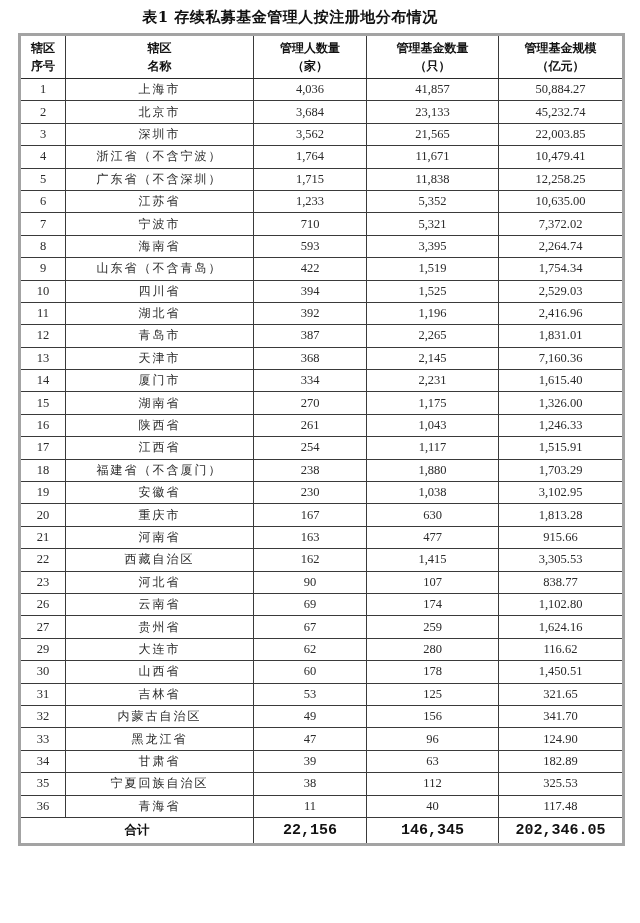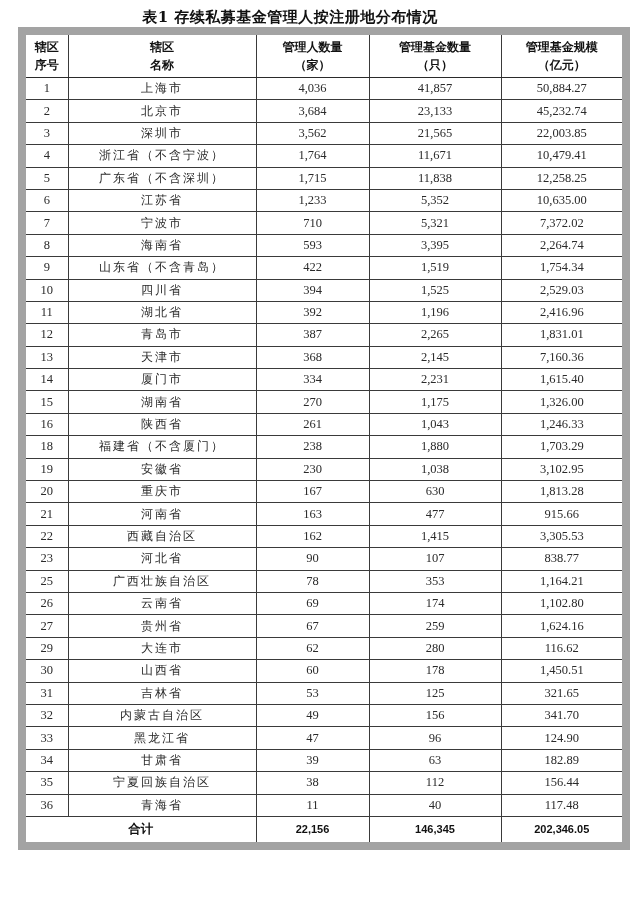--- a/index.html
+++ b/index.html
@@ -23,25 +23,25 @@
     text-align: center;
     font-weight: bold;
     font-size: 15px;
     letter-spacing: 0.5px;
     line-height: 22px;
     color: #111;
   }
   table.dist {
     position: absolute;
     left: 18px;
-    top: 27px;
+    top: 33px;
     width: 604px;
     border-collapse: collapse;
     table-layout: fixed;
-    border: 8px solid #a3a3a3;
+    border: 3px solid #a3a3a3;
   }
   table.dist col.c0 { width: 46px; }
   table.dist col.c1 { width: 188px; }
   table.dist col.c2 { width: 113px; }
   table.dist col.c3 { width: 132px; }
   table.dist col.c4 { width: 125px; }
   table.dist th, table.dist td {
     border: 1px solid #3a3a3a;
     text-align: center;
     vertical-align: middle;
@@ -66,23 +66,23 @@
     font-family: "Liberation Serif", "DejaVu Serif", serif;
   }
   table.dist tbody td.name {
     font-family: "DejaVu Sans", "Liberation Sans", sans-serif;
     font-size: 12px;
     letter-spacing: 2px;
   }
   table.dist tfoot td {
     height: 25px;
     font-weight: bold;
-    font-size: 11px;
+    font-size: 15px;
     color: #111;
-    font-family: Liberation Sans, sans-serif;
+    font-family: Liberation Mono, monospace;
     border-top: 1.5px solid #2a2a2a;
   }
   table.dist tfoot td.total-label {
     font-family: "DejaVu Sans", "Liberation Sans", sans-serif;
     font-size: 12.5px;
     text-align: center;
   }
 </style>
 </head>
 <body>
@@ -228,20 +228,27 @@
         <td>1,326.00</td>
       </tr>
       <tr>
         <td>16</td>
         <td class="name">陕西省</td>
         <td>261</td>
         <td>1,043</td>
         <td>1,246.33</td>
       </tr>
       <tr>
+        <td>17</td>
+        <td class="name">江西省</td>
+        <td>254</td>
+        <td>1,117</td>
+        <td>1,515.91</td>
+      </tr>
+      <tr>
         <td>18</td>
         <td class="name">福建省（不含厦门）</td>
         <td>238</td>
         <td>1,880</td>
         <td>1,703.29</td>
       </tr>
       <tr>
         <td>19</td>
         <td class="name">安徽省</td>
         <td>230</td>
@@ -270,27 +277,20 @@
         <td>3,305.53</td>
       </tr>
       <tr>
         <td>23</td>
         <td class="name">河北省</td>
         <td>90</td>
         <td>107</td>
         <td>838.77</td>
       </tr>
       <tr>
-        <td>25</td>
-        <td class="name">广西壮族自治区</td>
-        <td>78</td>
-        <td>353</td>
-        <td>1,164.21</td>
-      </tr>
-      <tr>
         <td>26</td>
         <td class="name">云南省</td>
         <td>69</td>
         <td>174</td>
         <td>1,102.80</td>
       </tr>
       <tr>
         <td>27</td>
         <td class="name">贵州省</td>
         <td>67</td>
@@ -337,21 +337,21 @@
         <td class="name">甘肃省</td>
         <td>39</td>
         <td>63</td>
         <td>182.89</td>
       </tr>
       <tr>
         <td>35</td>
         <td class="name">宁夏回族自治区</td>
         <td>38</td>
         <td>112</td>
-        <td>156.44</td>
+        <td>325.53</td>
       </tr>
       <tr>
         <td>36</td>
         <td class="name">青海省</td>
         <td>11</td>
         <td>40</td>
         <td>117.48</td>
       </tr>
     </tbody>
   <tfoot>

